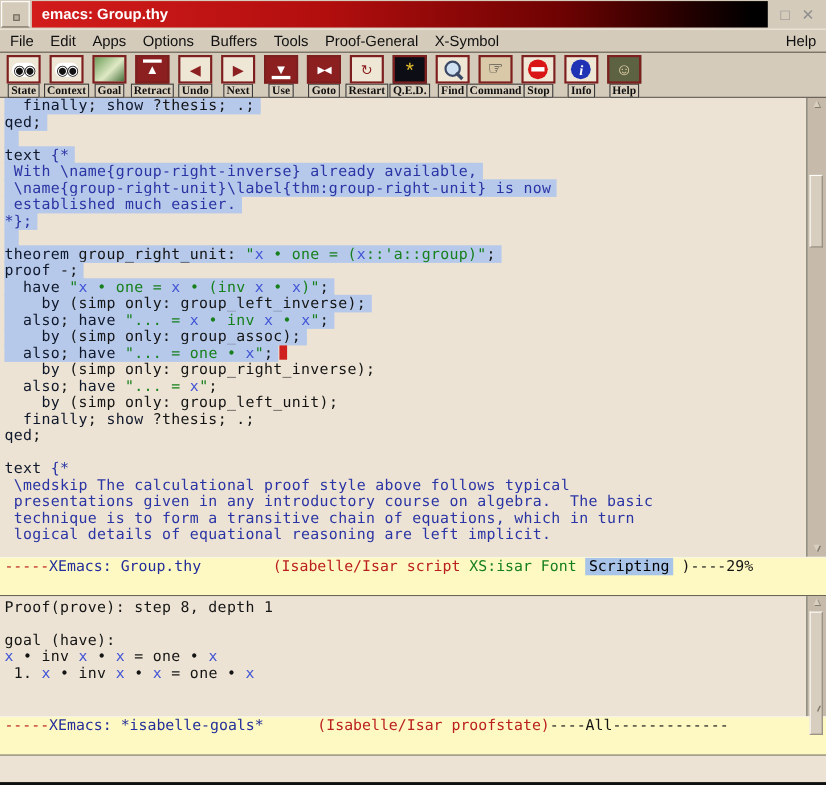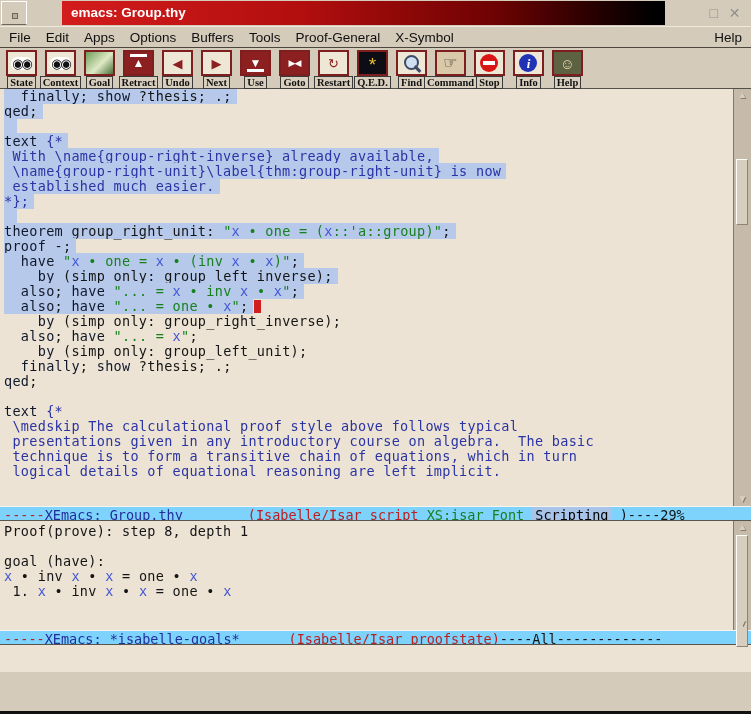--- a/index.html
+++ b/index.html
@@ -1,19 +1,19 @@
 <!DOCTYPE html>
 <html><head>
 <meta charset="utf-8">
 <style>
   html,body{margin:0;padding:0;background:#888;}
   .window{position:relative;width:751px;height:714px;background:#d5cbbb;
     font-family:"Liberation Sans",sans-serif;overflow:hidden;border-bottom:3px solid #111;box-sizing:border-box;}
   
-  .titlebar{height:26px;display:flex;align-items:stretch;background:#d5cbbb;gap:33px;}
+  .titlebar{height:26px;display:flex;align-items:stretch;background:#d5cbbb;}
   .win-menu-btn{width:24px;margin:1px;background:#d5cbbb;border:1px solid #fff;
     border-right-color:#6e6least;border-bottom-color:#6e665a;position:relative;}
   .win-menu-btn::after{content:"";position:absolute;left:10px;top:11px;width:4px;height:4px;
     background:#b9af9f;border:1px solid #6e665a;}
   .title-grad{flex:1;margin:1px 1px;background:linear-gradient(90deg,#d31c1c 0%,#b20e0e 40%,#6e0202 72%,#200000 90%,#000 98%);
     color:#fff;font-weight:bold;font-size:13.5px;line-height:24px;padding-left:9px;}
   .title-btns{width:52px;display:flex;align-items:center;justify-content:space-evenly;
     color:#8f8f8f;font-size:14px;}
   .title-btns span{cursor:default;}
   
@@ -65,21 +65,21 @@
   .sc{color:#2a34a4;} .sr{color:#bb2020;} .sn{color:#232e9b;}
   .sh{background:#a9c4e9;color:#000;padding:0 3px;}
   
   .sb{width:18px;background:#c6bbaa;border-left:1px solid #7a7a72;position:relative;box-sizing:border-box;}
   .sb-arrow{position:absolute;left:0;width:17px;height:13px;text-align:center;line-height:12px;
     font-size:10px;color:#d9cfc0;text-shadow:1px 1px 0 #857c6e;cursor:default;}
   .sb-up{top:0;} .sb-down{bottom:0;}
   .sb-thumb{position:absolute;left:2px;width:12px;background:#d8cec0;border:1px solid #8d8478;
     border-top-color:#fffdf8;border-left-color:#fffdf8;box-sizing:border-box;}
   
-  .modeline{height:15px;box-sizing:border-box;background:#7dd3fc;border-top:1px solid #f6f4ee;
+  .modeline{height:36px;box-sizing:border-box;background:#fef9c3;border-top:1px solid #f6f4ee;
     border-bottom:1px solid #59554d;font-family:"DejaVu Sans Mono",monospace;font-size:13.5px;
     line-height:16px;white-space:pre;padding-left:4px;overflow:hidden;}
   .echo{height:27px;background:#ece3d4;}
 </style>
 </head>
 <body>
 
 <div class="window">
 
   <div class="titlebar">
@@ -207,20 +207,21 @@
         <div class="line"><span class="line-text locked"><span class="sc"> With \name{group-right-inverse} already available,</span></span></div>
         <div class="line"><span class="line-text locked"><span class="sc"> \name{group-right-unit}\label{thm:group-right-unit} is now</span></span></div>
         <div class="line"><span class="line-text locked"><span class="sc"> established much easier.</span></span></div>
         <div class="line"><span class="line-text locked"><span class="sc">*};</span></span></div>
         <div class="line"><span class="line-text locked"><span class="sp"> </span></span></div>
         <div class="line"><span class="line-text locked"><span class="sk">theorem</span><span class="sp"> group_right_unit: </span><span class="sg">"</span><span class="sv">x</span><span class="sg"> • one = (</span><span class="sv">x</span><span class="sg">::'a::group)"</span><span class="sp">;</span></span></div>
         <div class="line"><span class="line-text locked"><span class="sk">proof</span><span class="sp"> -;</span></span></div>
         <div class="line"><span class="line-text locked"><span class="sp">  </span><span class="sk">have</span><span class="sp"> </span><span class="sg">"</span><span class="sv">x</span><span class="sg"> • one = </span><span class="sv">x</span><span class="sg"> • (inv </span><span class="sv">x</span><span class="sg"> • </span><span class="sv">x</span><span class="sg">)"</span><span class="sp">;</span></span></div>
         <div class="line"><span class="line-text locked"><span class="sp">    </span><span class="sk">by</span><span class="sp"> (simp only: group_left_inverse);</span></span></div>
         <div class="line"><span class="line-text locked"><span class="sp">  </span><span class="sk">also</span><span class="sp">; </span><span class="sk">have</span><span class="sp"> </span><span class="sg">"... = </span><span class="sv">x</span><span class="sg"> • inv </span><span class="sv">x</span><span class="sg"> • </span><span class="sv">x</span><span class="sg">"</span><span class="sp">;</span></span></div>
+        <div class="line"><span class="line-text locked"><span class="sp">    </span><span class="sk">by</span><span class="sp"> (simp only: group_assoc);</span></span></div>
         <div class="line"><span class="line-text locked"><span class="sp">  </span><span class="sk">also</span><span class="sp">; </span><span class="sk">have</span><span class="sp"> </span><span class="sg">"... = one • </span><span class="sv">x</span><span class="sg">"</span><span class="sp">;</span></span><span class="cursor"></span></div>
         <div class="line"><span class="line-text"><span class="sp">    </span><span class="sk">by</span><span class="sp"> (simp only: group_right_inverse);</span></span></div>
         <div class="line"><span class="line-text"><span class="sp">  </span><span class="sk">also</span><span class="sp">; </span><span class="sk">have</span><span class="sp"> </span><span class="sg">"... = </span><span class="sv">x</span><span class="sg">"</span><span class="sp">;</span></span></div>
         <div class="line"><span class="line-text"><span class="sp">    </span><span class="sk">by</span><span class="sp"> (simp only: group_left_unit);</span></span></div>
         <div class="line"><span class="line-text"><span class="sp">  </span><span class="sk">finally</span><span class="sp">; </span><span class="sk">show</span><span class="sp"> ?thesis; .;</span></span></div>
         <div class="line"><span class="line-text"><span class="sk">qed</span><span class="sp">;</span></span></div>
         <div class="line"><span class="line-text"></span></div>
         <div class="line"><span class="line-text"><span class="sk">text</span><span class="sc"> {*</span></span></div>
         <div class="line"><span class="line-text"><span class="sc"> \medskip The calculational proof style above follows typical</span></span></div>
         <div class="line"><span class="line-text"><span class="sc"> presentations given in any introductory course on algebra.  The basic</span></span></div>

